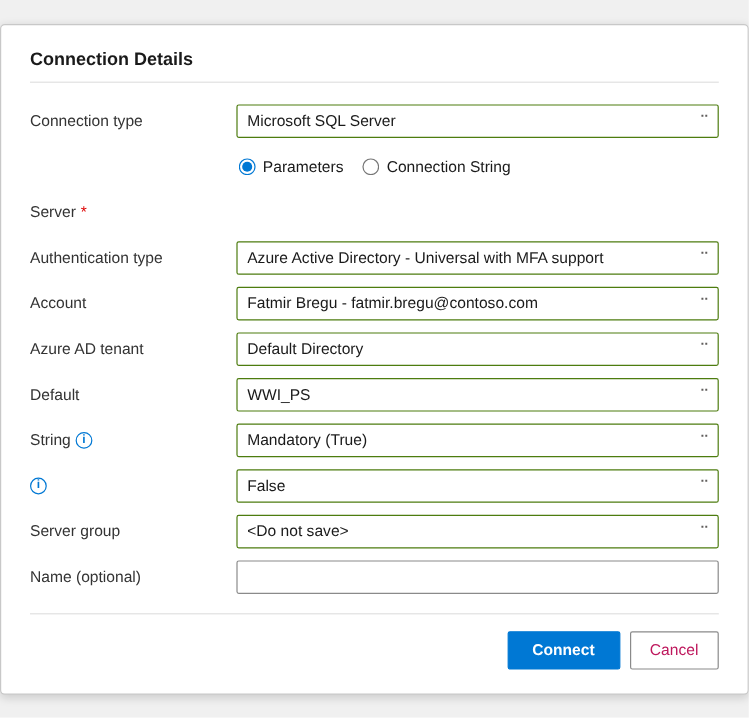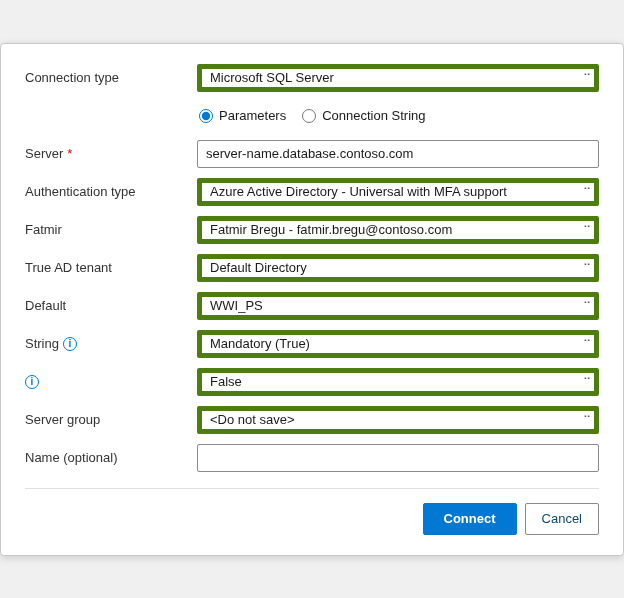--- a/index.html
+++ b/index.html
@@ -71,21 +71,21 @@
     }
 
     .select-wrapper {
       position: relative;
       width: 100%;
     }
 
     .select-wrapper select {
       width: 100%;
       height: 28px;
-      border: 5px solid #4d7c0f;
+      border: 1px solid #4d7c0f;
       border-radius: 2px;
       background: #fff;
       padding: 0 28px 0 8px;
       font-size: 13px;
       color: #1a1a1a;
       appearance: none;
       -webkit-appearance: none;
       cursor: pointer;
       outline: none;
     }
@@ -173,36 +173,37 @@
       border-radius: 2px;
       font-size: 13px;
       font-weight: 700;
       cursor: pointer;
     }
 
     .btn-cancel {
       height: 32px;
       padding: 0 16px;
       background: #fff;
-      color: #0c4a6e;
+      color: #be185d;
       border: 1px solid #8a8a8a;
       border-radius: 2px;
       font-size: 13px;
       cursor: pointer;
     }
 
     .form-col-only {
       margin-left: 172px;
     }
   </style>
 </head>
 <body>
 
 <div class="dialog">
 
+  <div class="dialog-title">Connection Details</div>
 
   <div class="form-row">
     <div class="form-label">Connection type</div>
     <div class="form-control">
       <div class="select-wrapper">
         <select>
           <option>Microsoft SQL Server</option>
           <option>PostgreSQL</option>
           <option>MySQL</option>
         </select>
@@ -222,53 +223,50 @@
         <span class="radio-label">Connection String</span>
       </label>
     </div>
   </div>
 
   <div class="form-row">
     <div class="form-label">
       <span>Server</span>
       <span class="required-star">*</span>
     </div>
-    <div class="form-control">
-      <input type="text" class="text-input" value="server-name.database.contoso.com" style="">
-    </div>
   </div>
 
   <div class="form-row">
     <div class="form-label">Authentication type</div>
     <div class="form-control">
       <div class="select-wrapper">
         <select>
           <option>Azure Active Directory - Universal with MFA support</option>
           <option>SQL Server Authentication</option>
           <option>Windows Authentication</option>
         </select>
         <span class="select-arrow">⠉</span>
       </div>
     </div>
   </div>
 
   <div class="form-row">
-    <div class="form-label">Fatmir</div>
+    <div class="form-label">Account</div>
     <div class="form-control">
       <div class="select-wrapper">
         <select>
           <option>Fatmir Bregu - fatmir.bregu@contoso.com</option>
         </select>
         <span class="select-arrow">⠉</span>
       </div>
     </div>
   </div>
 
   <div class="form-row">
-    <div class="form-label">True AD tenant</div>
+    <div class="form-label">Azure AD tenant</div>
     <div class="form-control">
       <div class="select-wrapper">
         <select>
           <option>Default Directory</option>
         </select>
         <span class="select-arrow">⠉</span>
       </div>
     </div>
   </div>
 

